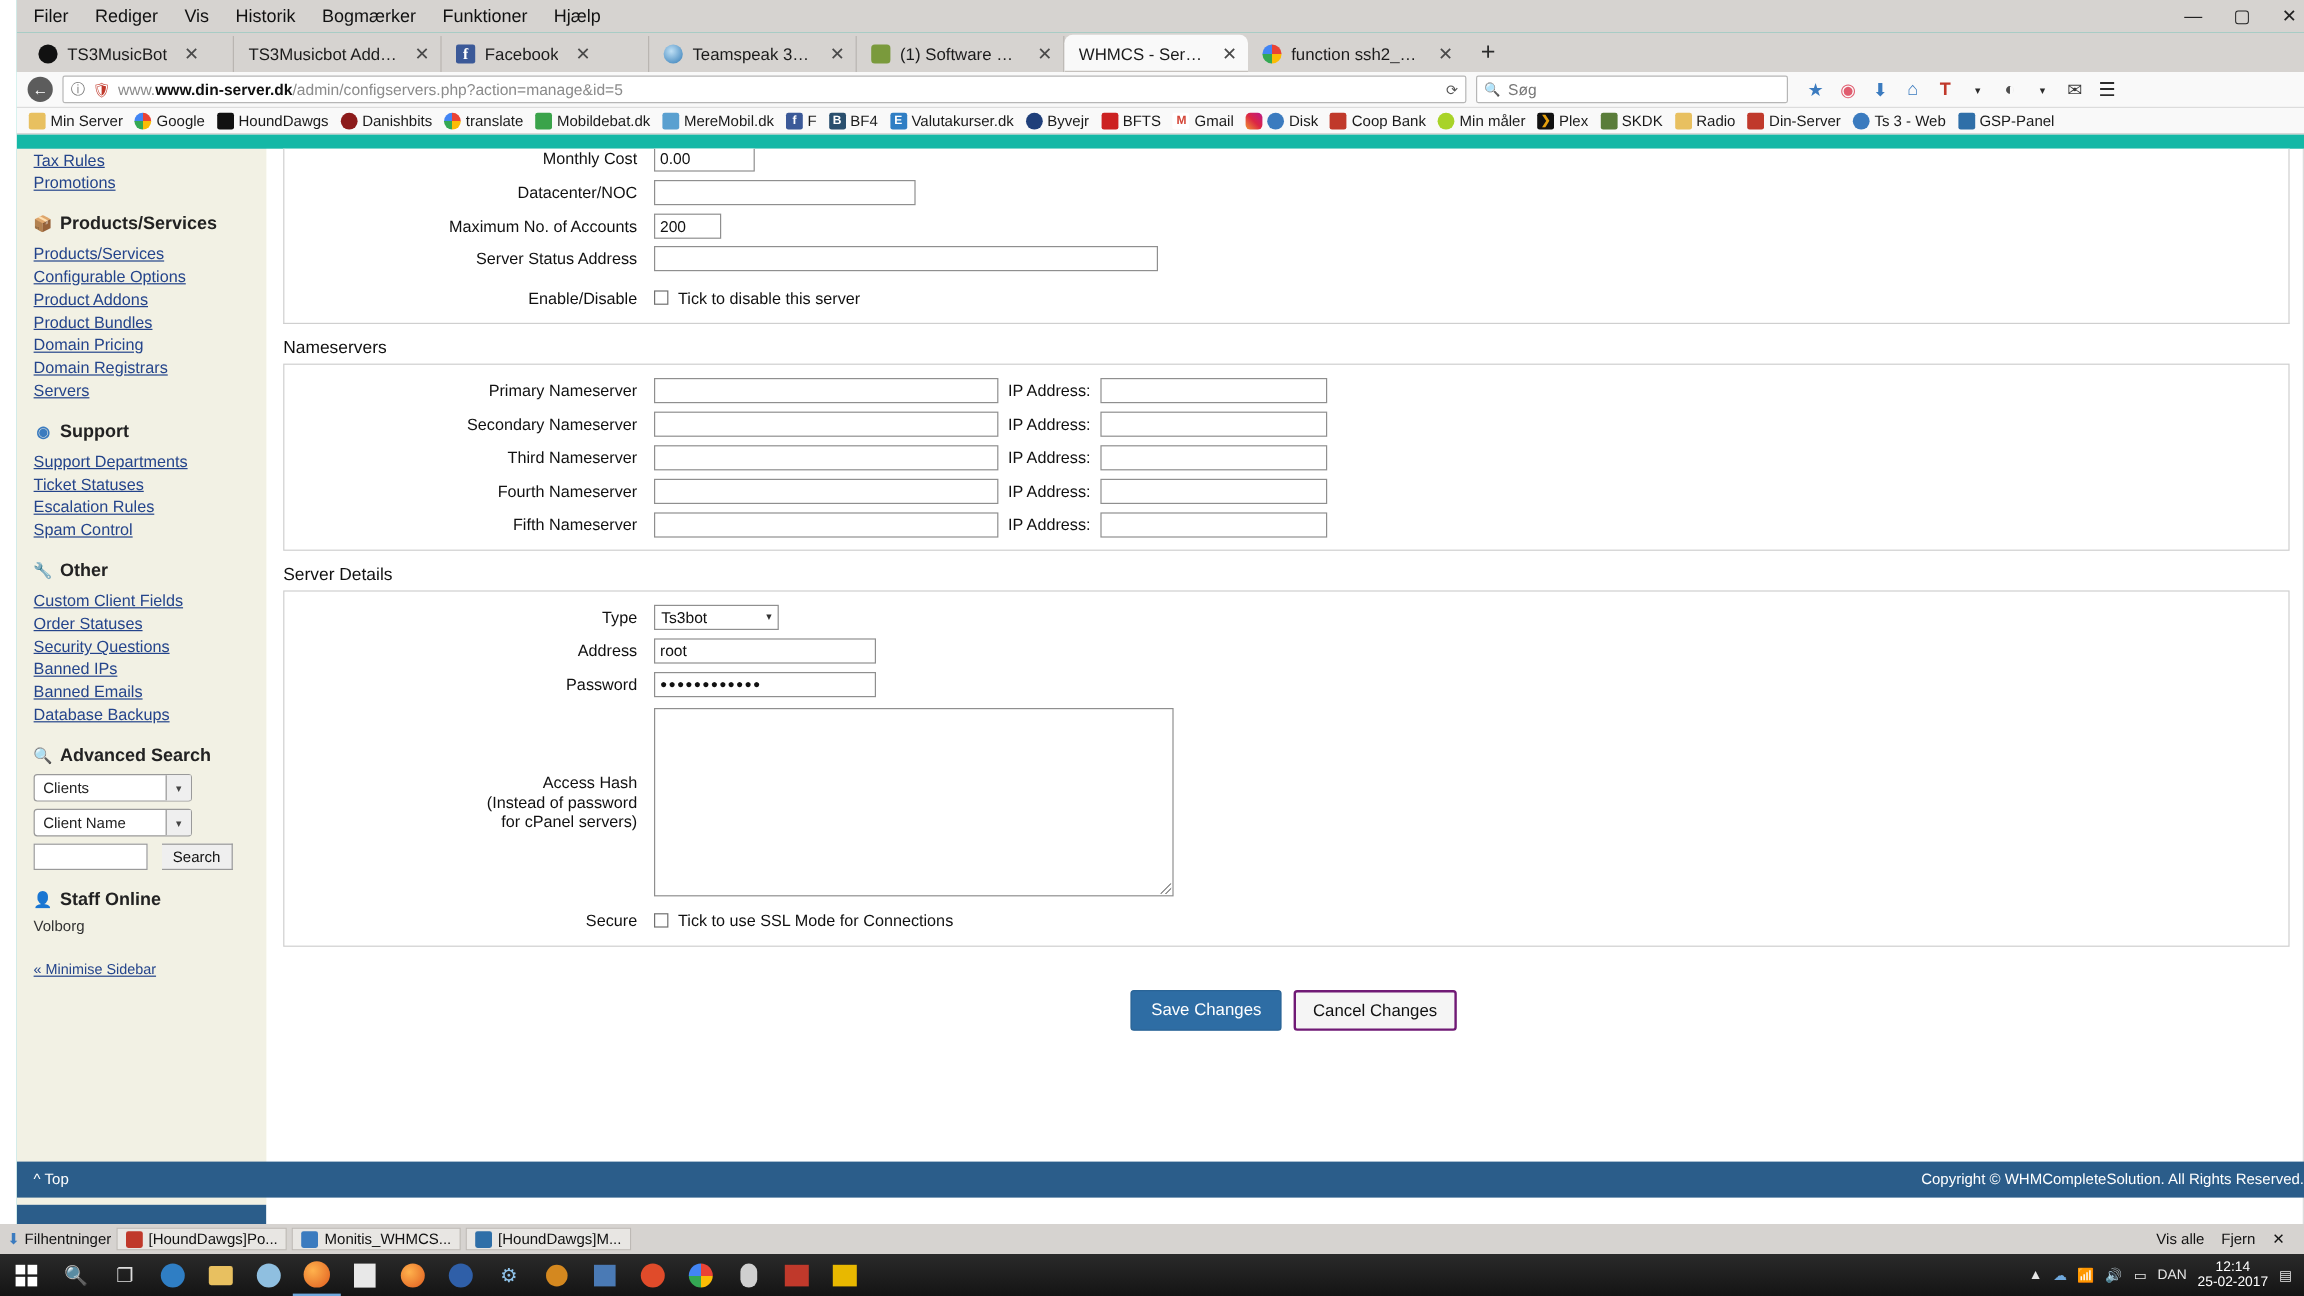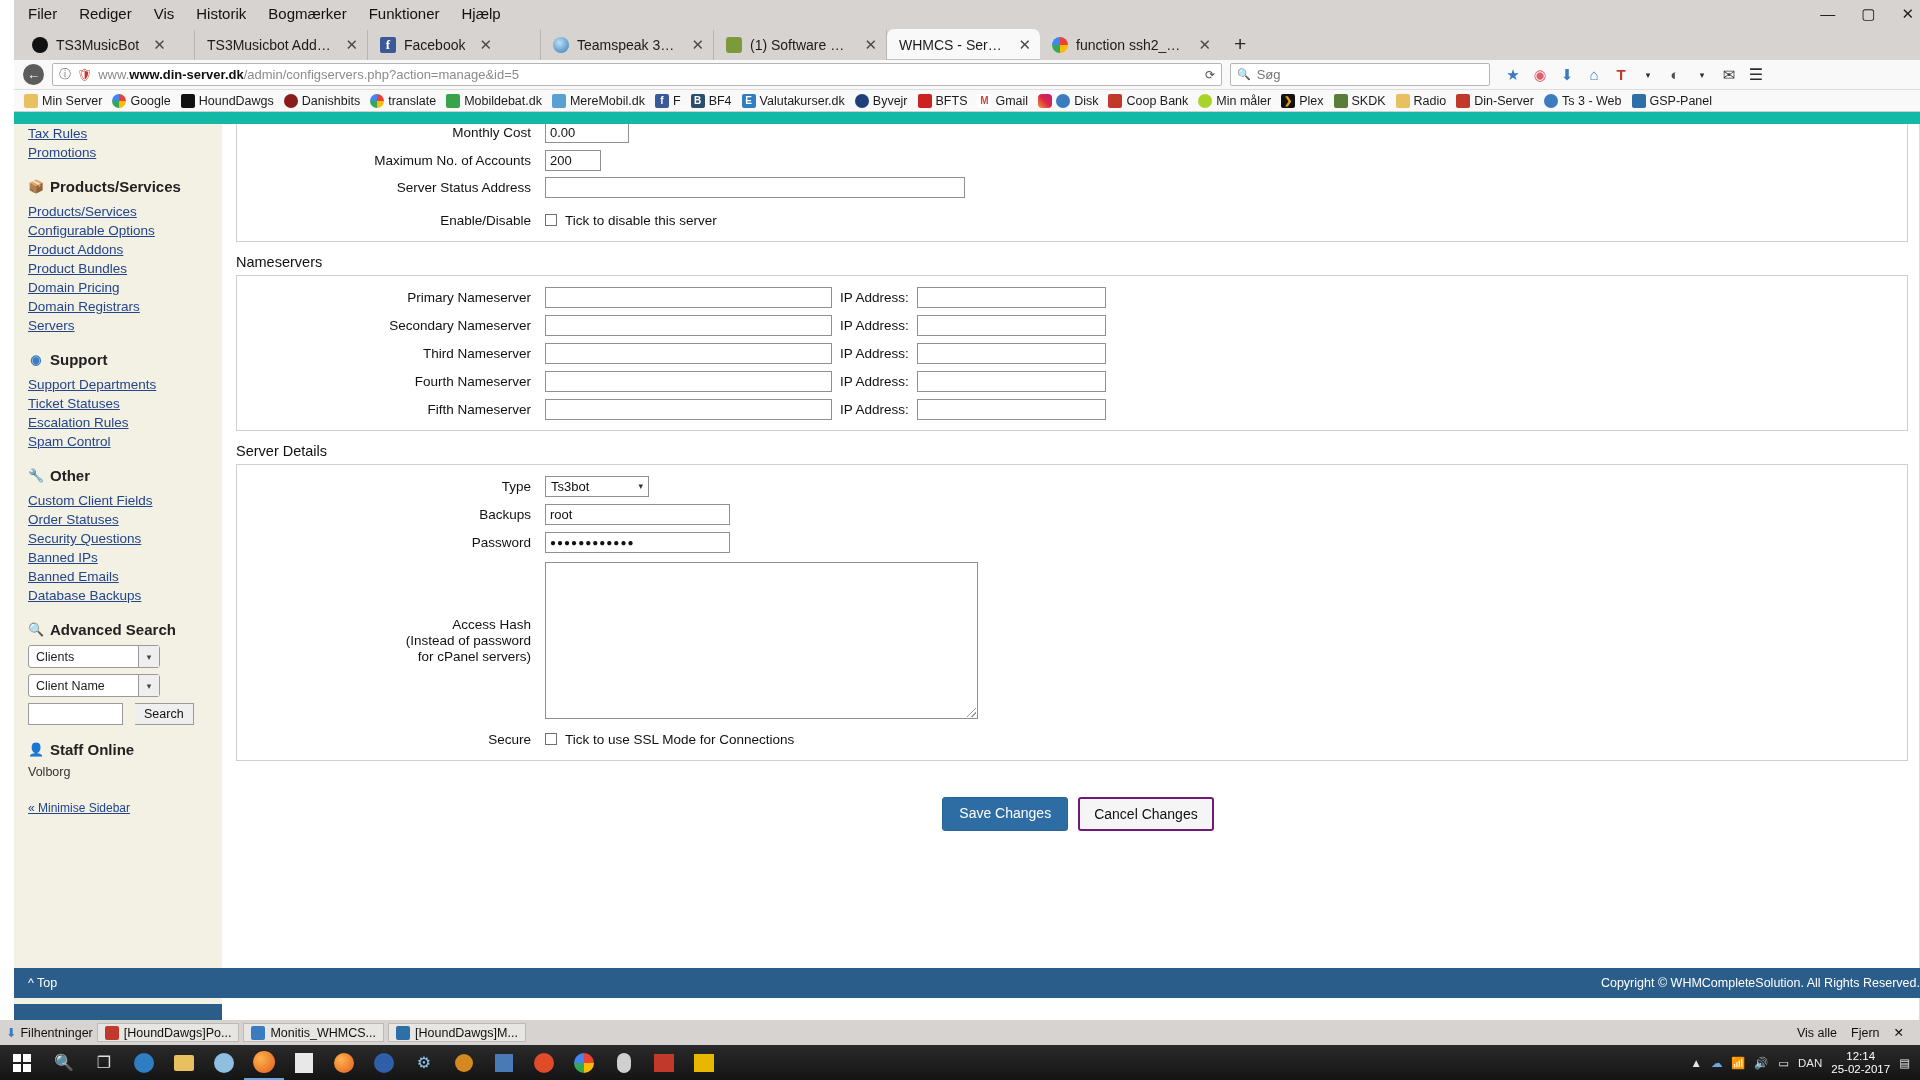--- a/index.html
+++ b/index.html
@@ -385,20 +385,26 @@
     <div class="content">
 
       <div class="fieldset" style="margin-top:-6px;padding-top:0;border-top:none;">
         <div class="frow">
           <div class="flabel">Monthly Cost</div>
           <div class="fctl">
               <div class="inp" style="width:84px">0.00</div>
             </div>
         </div>
         <div class="frow">
+          <div class="flabel">Datacenter/NOC</div>
+          <div class="fctl">
+              <div class="inp" style="width:218px"></div>
+            </div>
+        </div>
+        <div class="frow">
           <div class="flabel">Maximum No. of Accounts</div>
           <div class="fctl">
               <div class="inp" style="width:56px">200</div>
             </div>
         </div>
         <div class="frow" style="align-items:flex-start;padding-top:3px;">
           <div class="flabel" style="padding-top:3px;">Server Status Address</div>
           <div class="fctl" style="flex-direction:column;align-items:flex-start;gap:2px;">
             <div class="inp" style="width:420px"></div>
           </div>
@@ -461,21 +467,21 @@
         <div class="frow">
           <div class="flabel">Type</div>
           <div class="fctl">
             <div class="sel" style="width:104px">
               <span>Ts3bot</span>
               <span class="caret">▾</span>
             </div>
           </div>
         </div>
         <div class="frow">
-          <div class="flabel">Backups</div>
+          <div class="flabel">Address</div>
           <div class="fctl">
               <div class="inp" style="width:185px">root</div>
             </div>
         </div>
         <div class="frow">
           <div class="flabel">Password</div>
           <div class="fctl">
               <div class="inp" style="width:185px;letter-spacing:1px;font-size:10px;">●●●●●●●●●●●●</div>
             </div>
         </div>

